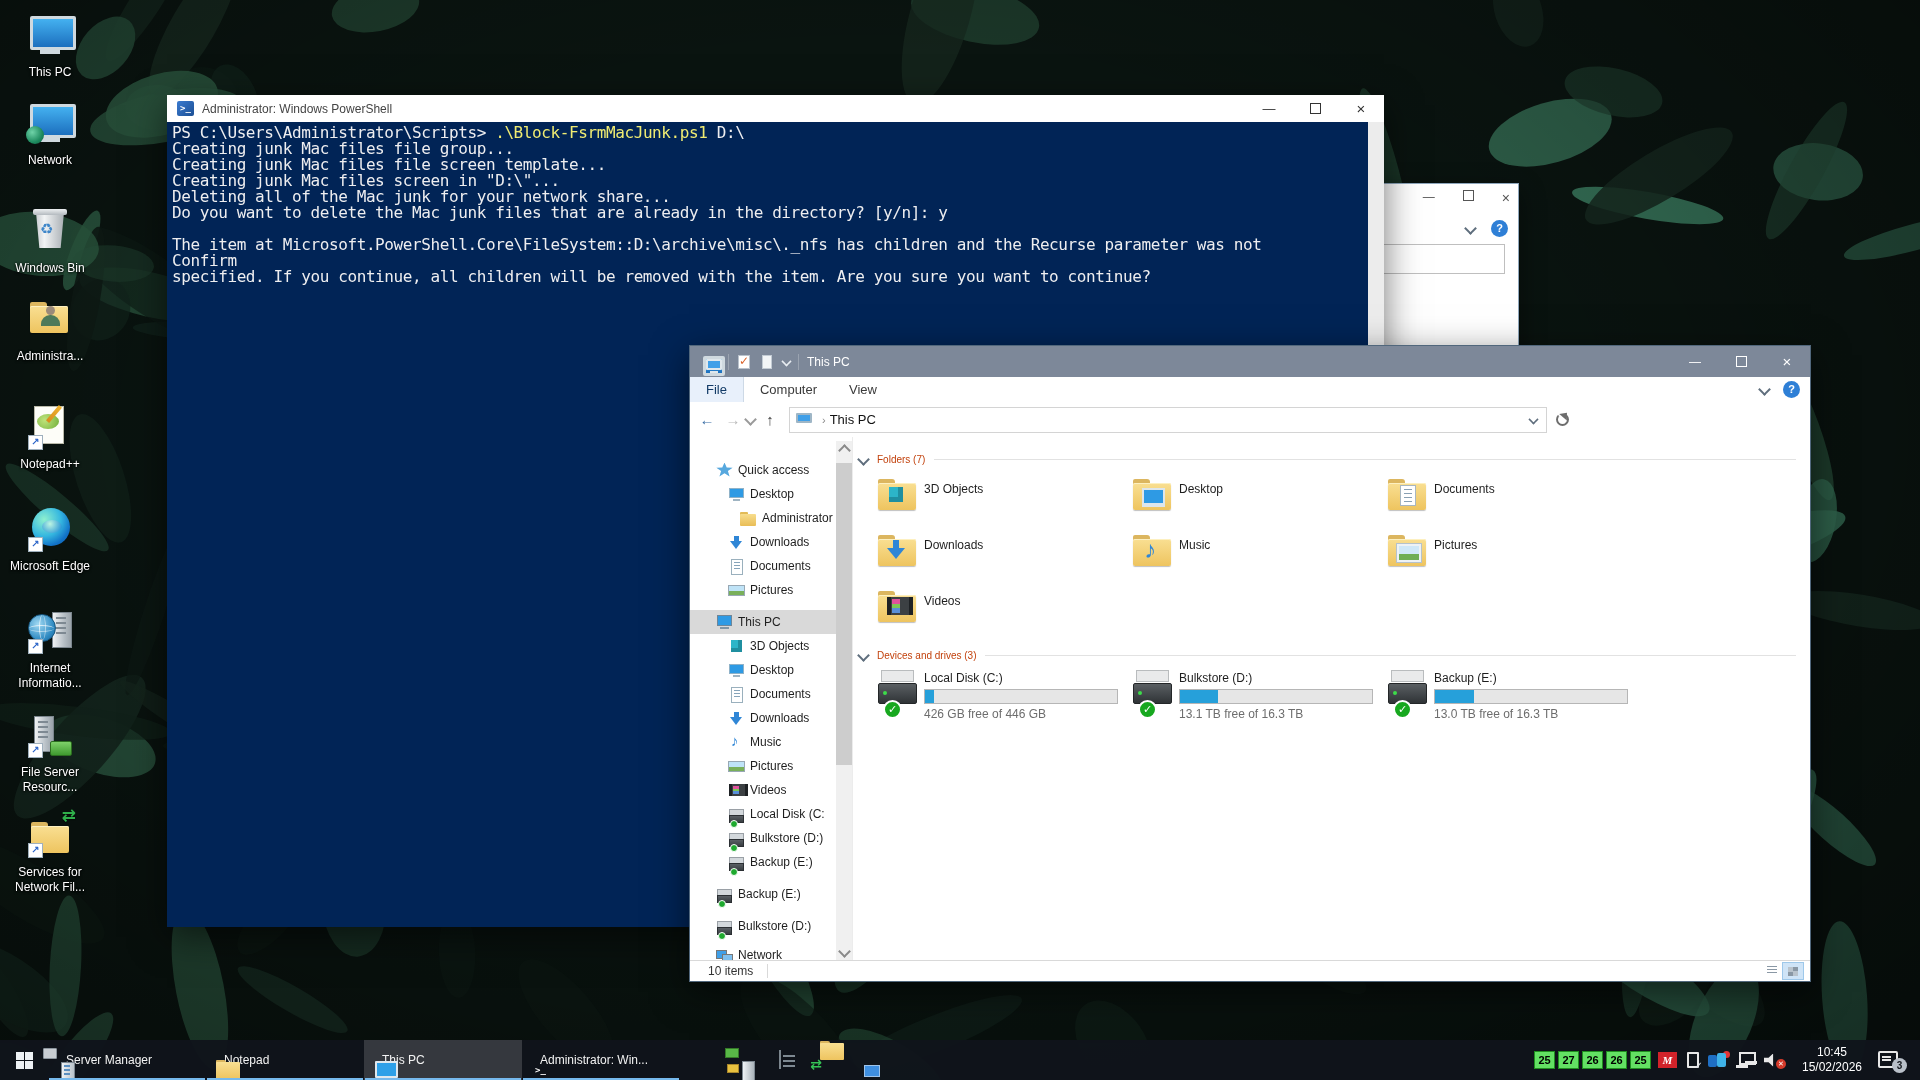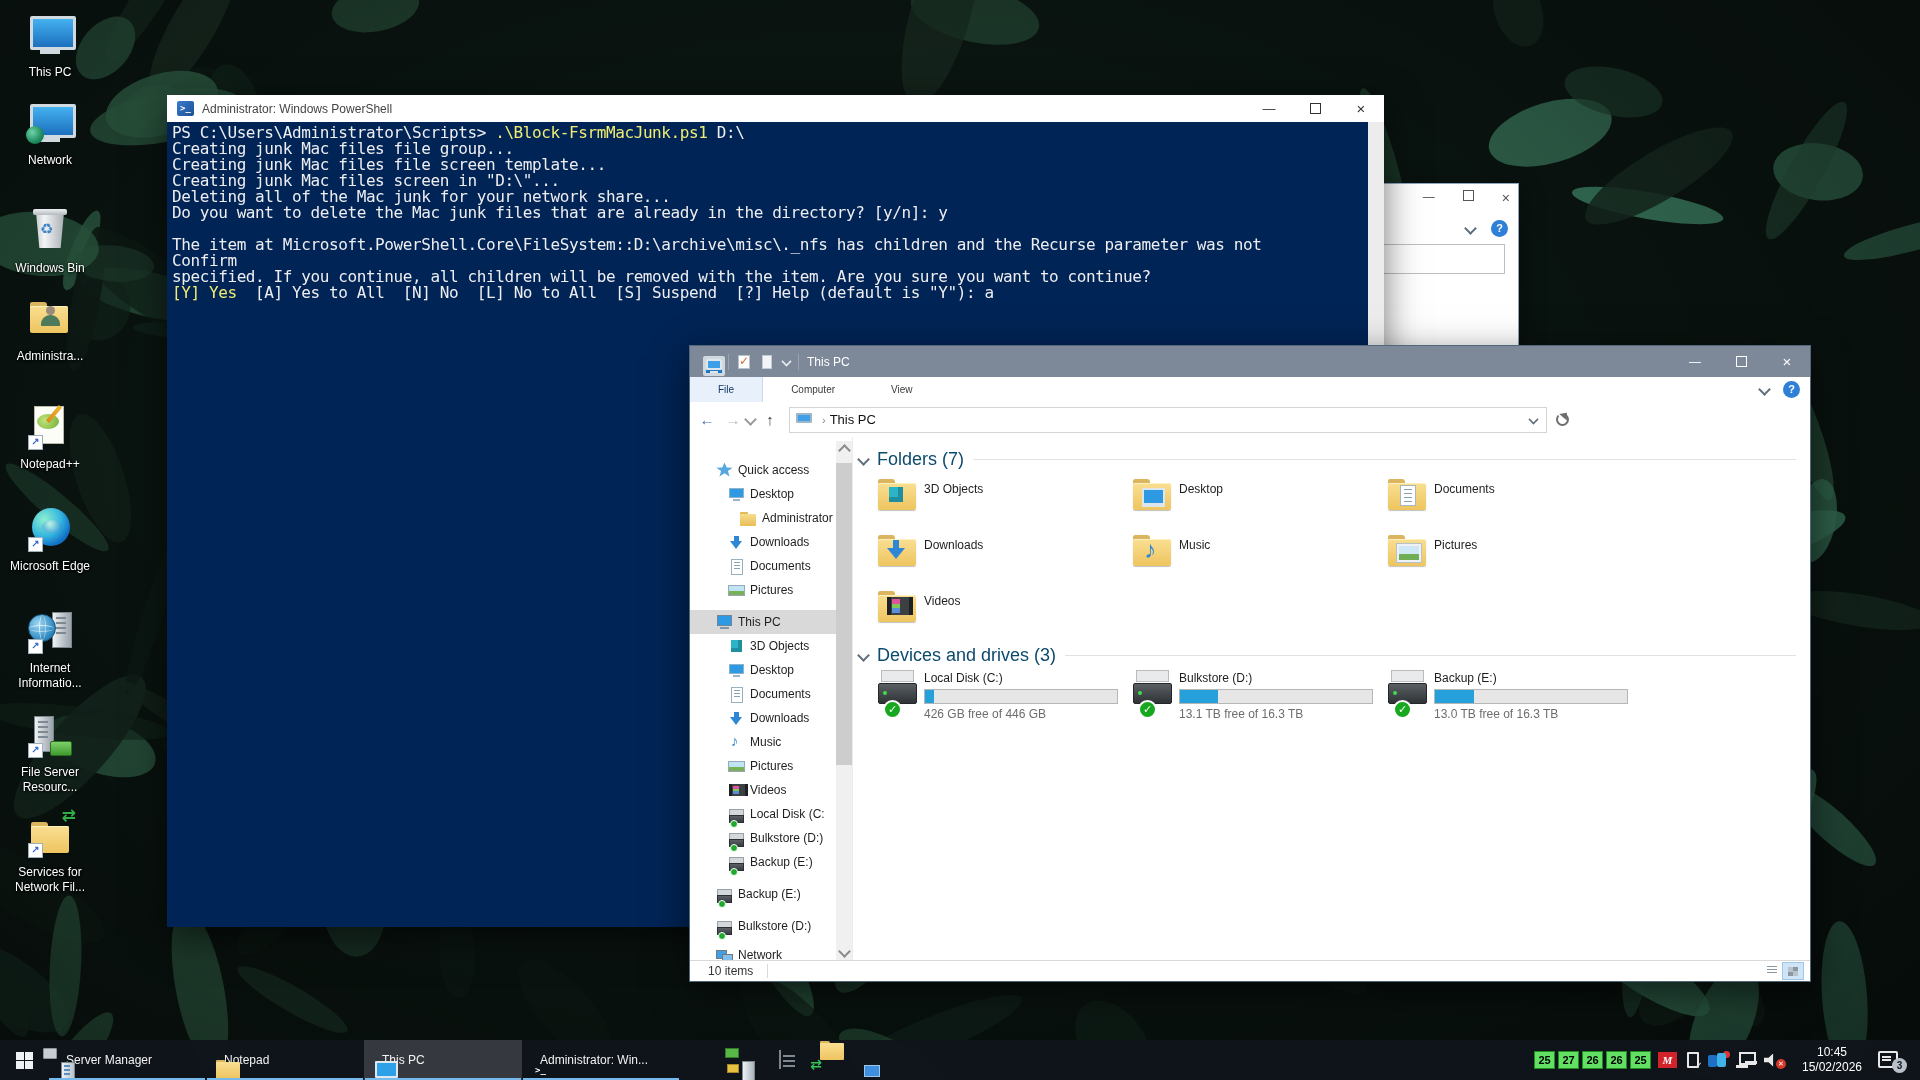--- a/index.html
+++ b/index.html
@@ -97,21 +97,21 @@
   .qic.mon::before{content:"";position:absolute;inset:0 0 3px 0;background:#3f9fe8;border:2px solid #dfe7ec;border-radius:1px}
   .qic.mon::after{content:"";position:absolute;left:4px;bottom:0;width:8px;height:2px;background:#dfe7ec}
   .qic.chk::before{content:"";position:absolute;inset:0 2px;background:#fff;border:1px solid #b9c2cc}
   .qic.chk::after{content:"✓";position:absolute;left:3px;top:-1px;color:#d9622b;font-size:12px;font-weight:bold}
   .qic.page::before{content:"";position:absolute;inset:0 3px;background:#f2f5f7;border:1px solid #c2cbd4}
   #extitle .t{margin-left:8px;font-size:12px}
   #extitle .tbn{color:#fff;font-size:12px}
   #extitle .sq{border-color:#fff}
   
   #tabs{position:absolute;left:0;top:31px;right:0;height:25px;background:#fff;border-bottom:1px solid #e3e3e3;display:flex;align-items:stretch}
-  .tab{padding:0 28px;font-size:10px;color:#3a3a3a;display:flex;align-items:center}
+  .tab{padding:0 16px;font-size:13px;color:#3a3a3a;display:flex;align-items:center}
   .tab.file{background:#e8f0fb;color:#123a66;border-right:1px solid #cdd9e6}
   #tabs .right{margin-left:auto;display:flex;align-items:center;gap:14px;padding-right:10px}
   
   #addr{position:absolute;left:0;top:56px;right:0;height:35px;background:#fff;display:flex;align-items:center}
   .navarr{font-size:15px;color:#3a6ea5;width:26px;text-align:center}
   .navarr.dis{color:#b9b9b9}
   #addrbox{position:relative;height:24px;border:1px solid #d4d4d4;background:#fff;display:flex;align-items:center;
            margin-left:6px;width:756px}
   #addrbox .mini{position:relative;width:16px;height:13px;margin:0 4px 0 6px}
   #addrbox .mini::before{content:"";position:absolute;inset:0 0 3px 0;background:#3f9fe8;border:2px solid #9fb6c6;border-radius:1px}
@@ -156,21 +156,21 @@
   .i-drive i{position:absolute;left:2px;top:13px;width:6px;height:6px;background:#1faa2f;border-radius:50%;border:1px solid #fff;z-index:2}
   .i-net::before{content:"";position:absolute;left:0;top:2px;width:9px;height:7px;border:1px solid #777;background:#3f9fe8}
   .i-net::after{content:"";position:absolute;right:0;bottom:0;width:9px;height:7px;border:1px solid #777;background:#7fc0ef}
   
   #navsb{position:absolute;left:146px;top:95px;width:16px;bottom:20px;background:#f0f0f0}
   #navsb .cv{border-color:#8a8a8a;position:absolute;left:4px}
   #navsb i{position:absolute;left:0;right:0;top:22px;height:58%;background:#cdcdcd}
   
   #content{position:absolute;left:163px;top:91px;right:0;bottom:20px;background:#fff;overflow:hidden}
   .ghead{position:absolute;left:6px;right:14px;height:20px;display:flex;align-items:center;gap:9px}
-  .ghead .txt{font-size:18px;color:#0c4a6e;white-space:nowrap}
+  .ghead .txt{font-size:10px;color:#c2410c;white-space:nowrap}
   .ghead .line{flex:1;height:1px;background:#e2e2e2}
   .tile{position:absolute;width:246px;height:50px;display:flex;cursor:default}
   .tile .tlabel{font-size:12px;color:#1e1e1e;margin:3px 0 0 10px}
   .bigfold.t{width:36px;height:30px;flex:0 0 36px}
   .g-cube{left:11px;top:8px;width:14px;height:15px;background:#2cb5c8;box-shadow:inset -5px -5px 0 #1f8fa0}
   .g-desktop{left:9px;top:9px;width:19px;height:13px;background:#2e9ae4;border:2px solid #dde6ec;box-shadow:0 2px 0 #dde6ec}
   .g-doc{left:12px;top:6px;width:14px;height:19px;background:#fff;border:1px solid #a8b6c0;
          background-image:repeating-linear-gradient(#89a0b3 0 1px,transparent 1px 4px);background-size:8px 13px;background-position:3px 3px;background-repeat:no-repeat}
   .g-down{left:8px;top:5px;width:20px;height:20px}
   .g-down::before{content:"";position:absolute;left:7px;top:0;width:6px;height:9px;background:#2f86d6}
@@ -477,21 +477,20 @@
       <div class="psline"><span class="c-w">PS C:\Users\Administrator\Scripts&gt; </span><span class="c-y">.\Block-FsrmMacJunk.ps1</span><span class="c-w"> D:\</span></div>
       <div class="psline"><span class="c-w">Creating junk Mac files file group...</span></div>
       <div class="psline"><span class="c-w">Creating junk Mac files file screen template...</span></div>
       <div class="psline"><span class="c-w">Creating junk Mac files screen in "D:\"...</span></div>
       <div class="psline"><span class="c-w">Deleting all of the Mac junk for your network share...</span></div>
       <div class="psline"><span class="c-w">Do you want to delete the Mac junk files that are already in the directory? [y/n]: y</span></div>
       <div class="psline">&nbsp;</div>
       <div class="psline"><span class="c-w">The item at Microsoft.PowerShell.Core\FileSystem::D:\archive\misc\._nfs has children and the Recurse parameter was not</span></div>
       <div class="psline"><span class="c-w">Confirm</span></div>
       <div class="psline"><span class="c-w">specified. If you continue, all children will be removed with the item. Are you sure you want to continue?</span></div>
-      <div class="psline"><span class="c-y">[Y] Yes</span><span class="c-w">  [A] Yes to All  [N] No  [L] No to All  [S] Suspend  [?] Help (default is "Y"): a</span></div>
     </div>
   <div id="pssb">
       <i></i>
     </div>
 </div>
 
 <div class="win" id="exwin">
   <div id="extitle">
     <div class="qat">
       <span class="qic mon"></span>

